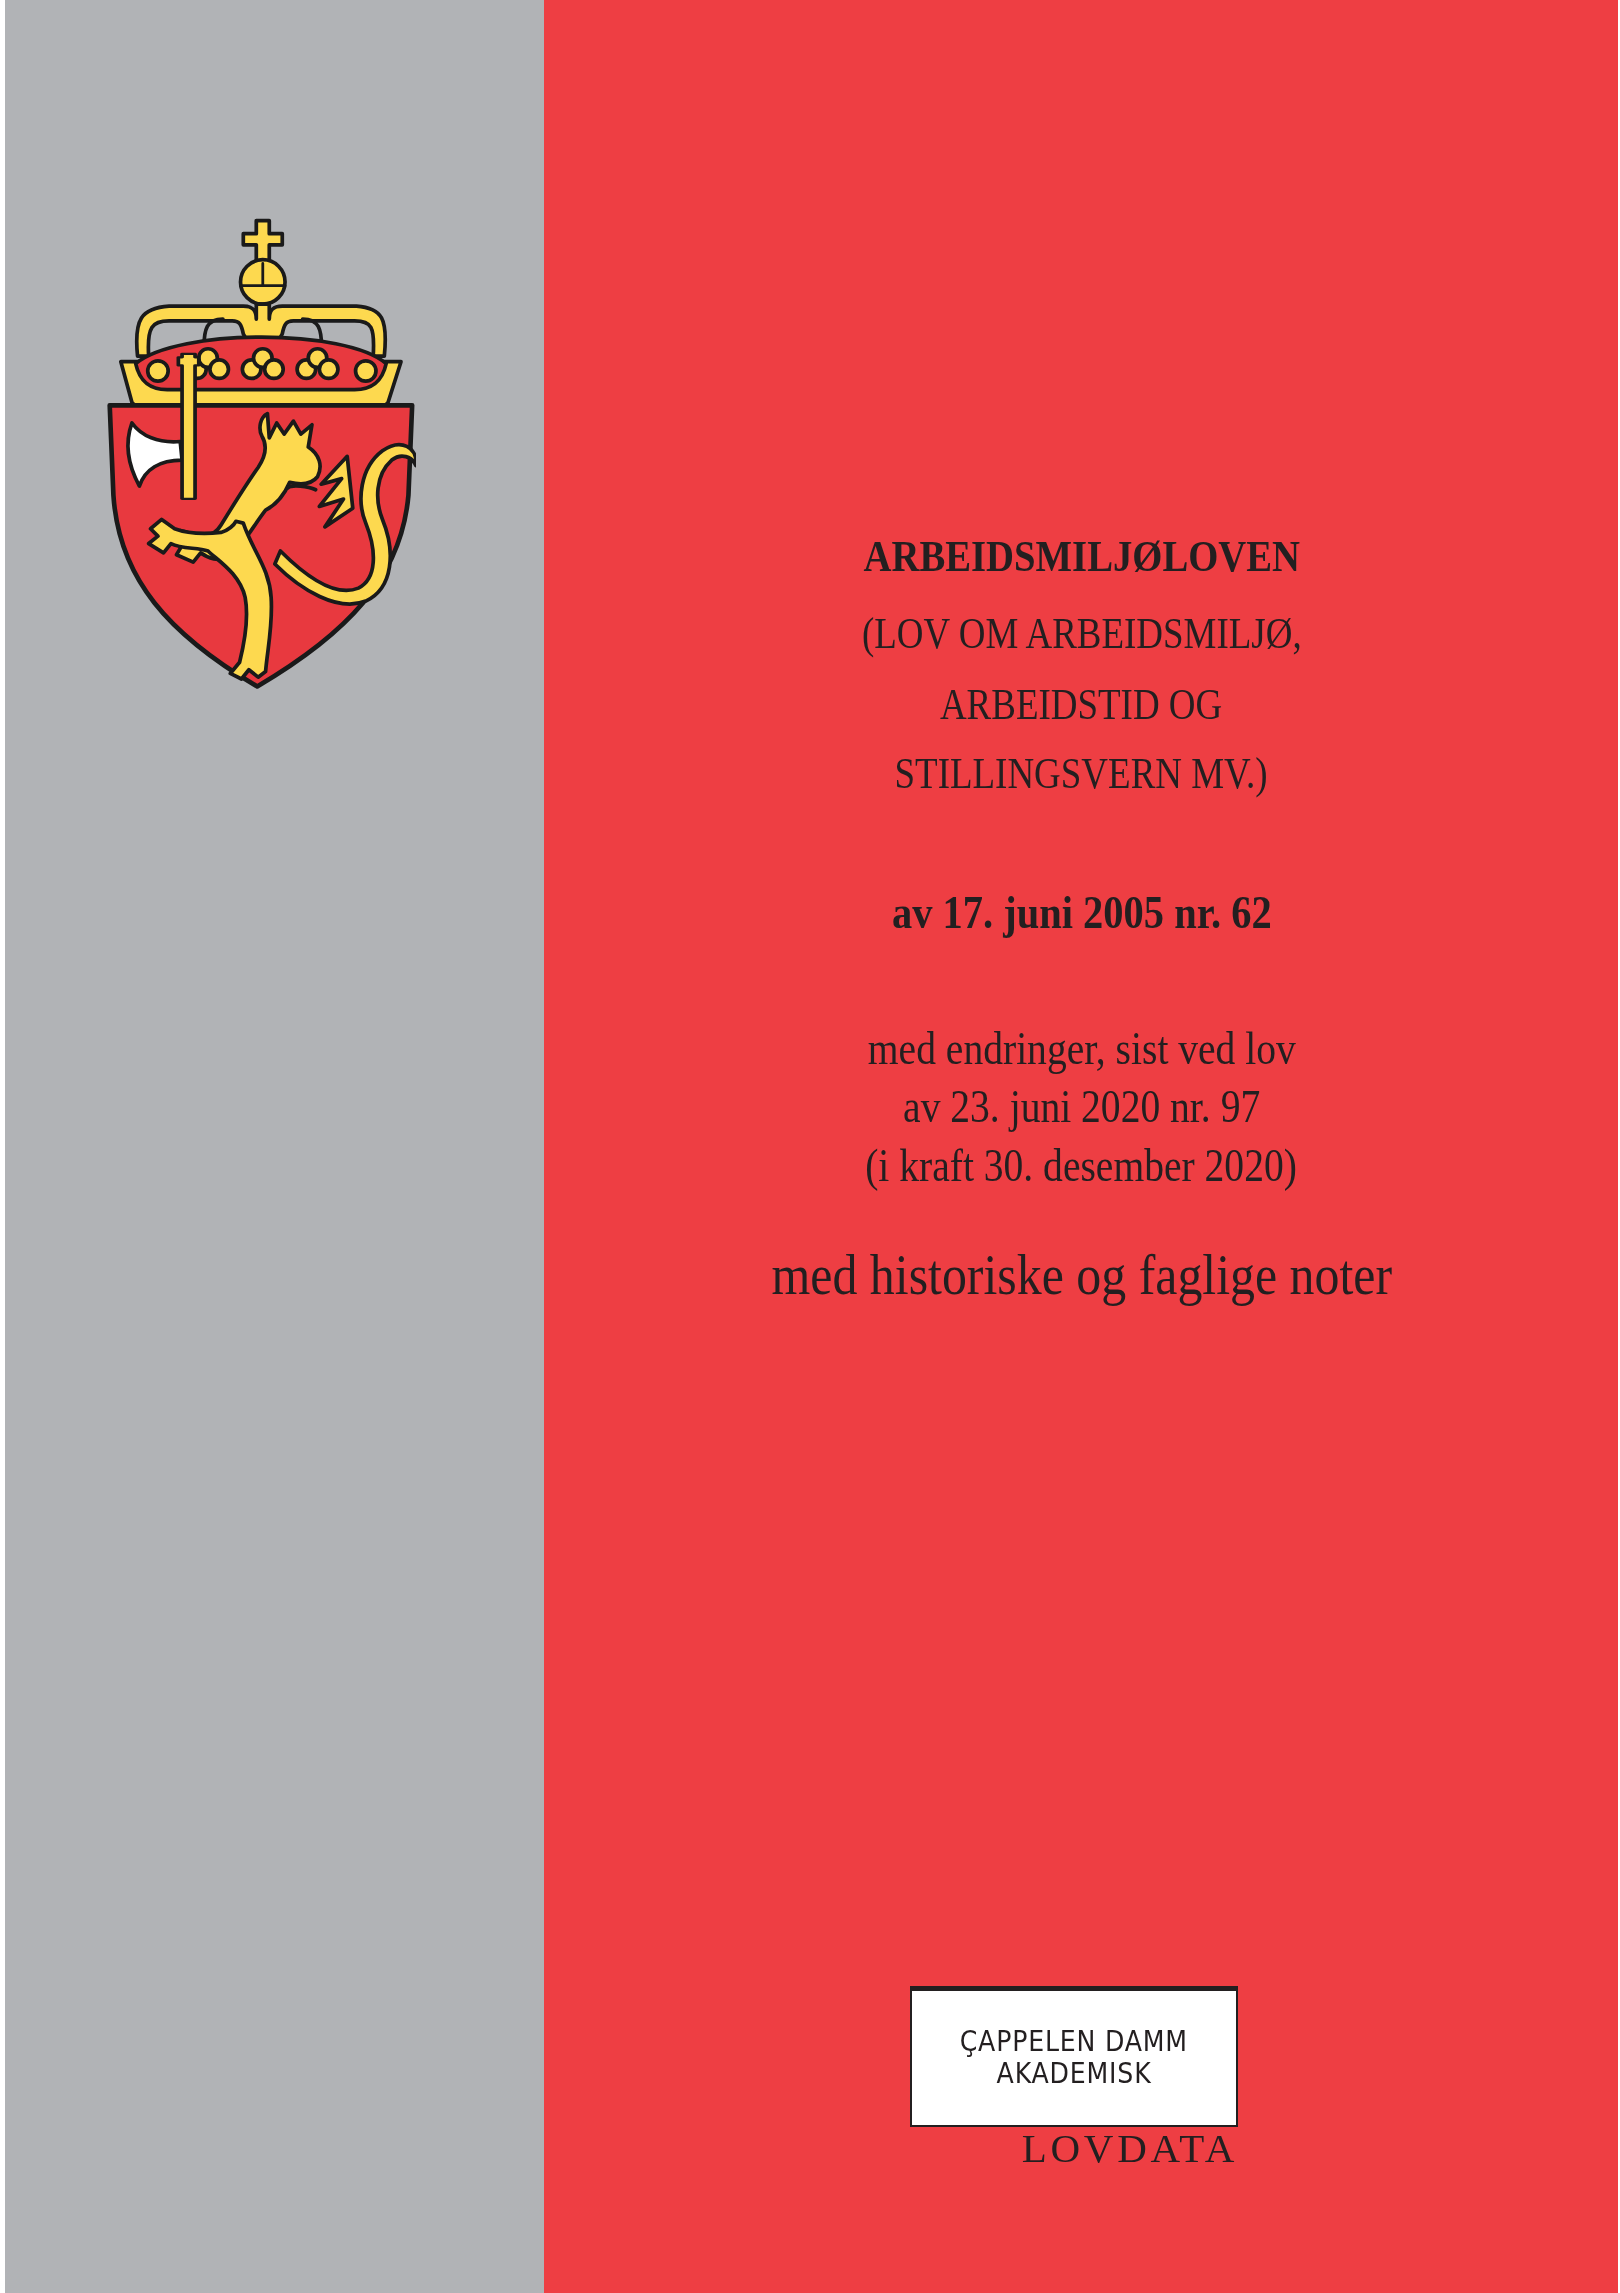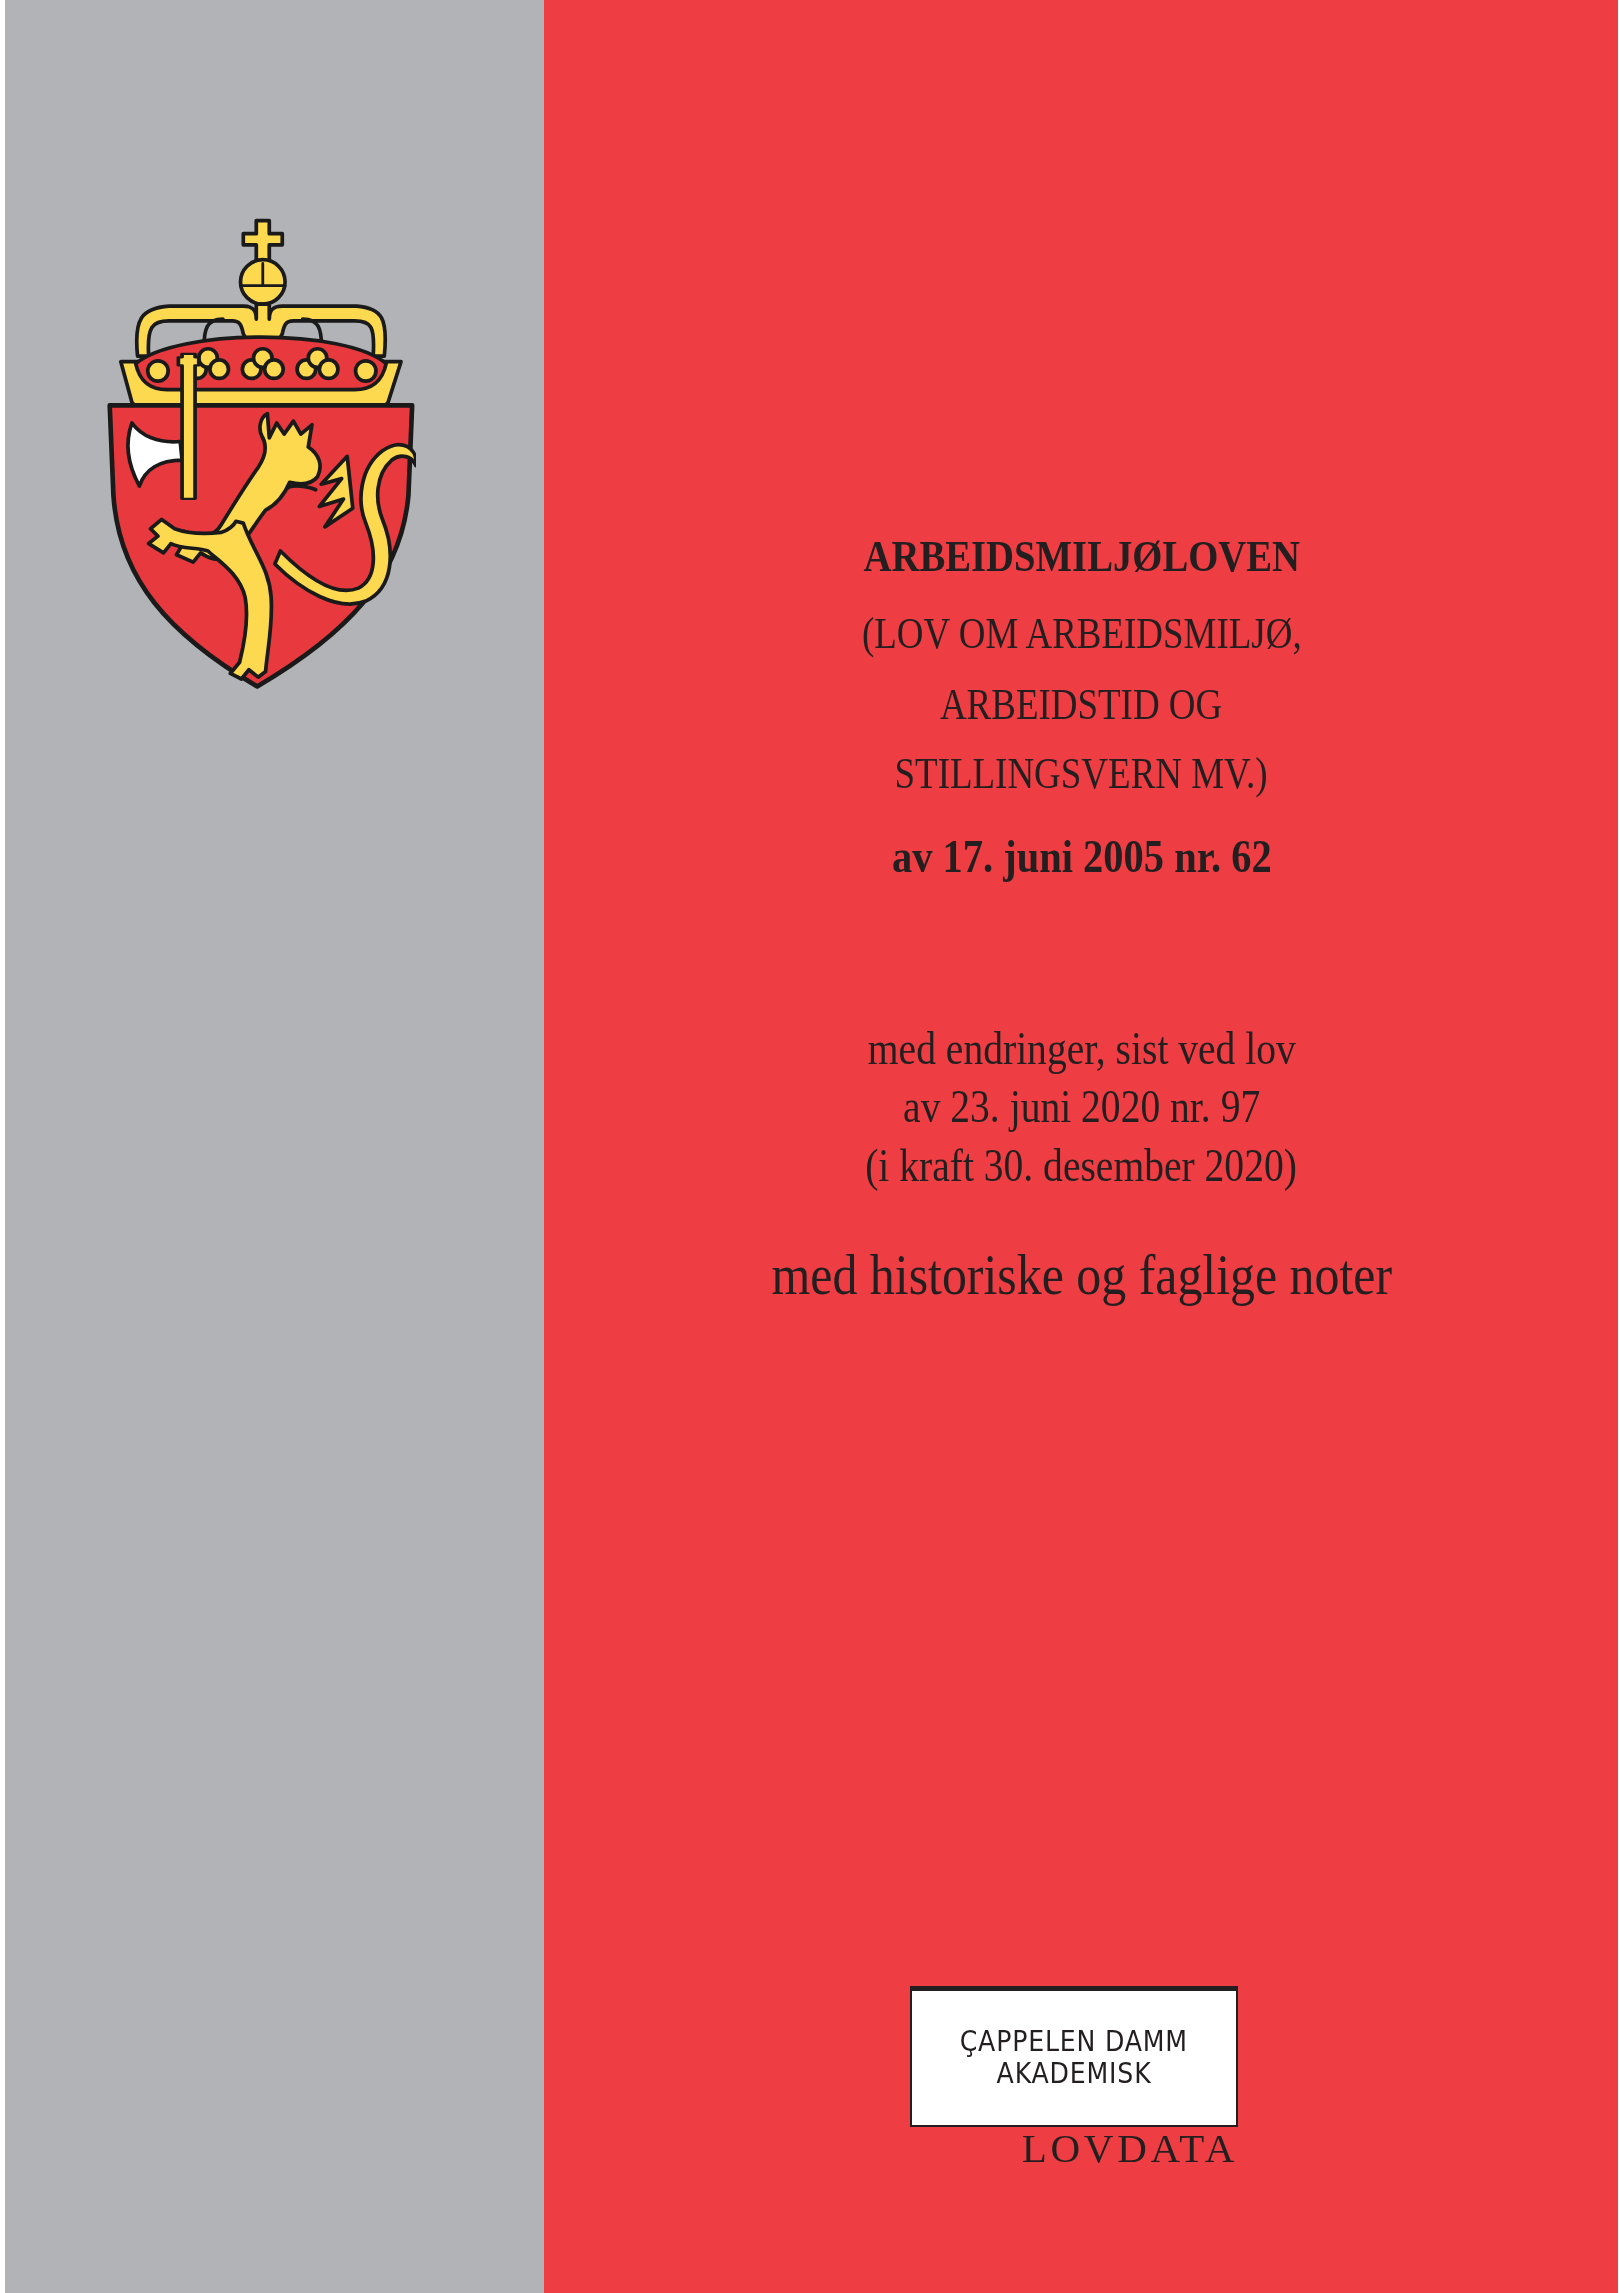--- a/index.html
+++ b/index.html
@@ -28,21 +28,21 @@
   .line span { display: inline-block; transform-origin: center; }
 
   .title-main { top: 534px; font-size: 45px; font-weight: bold; }
   .title-main span { transform: scaleX(0.86); }
   .title-sub { font-size: 44px; }
   .title-sub span { transform: scaleX(0.84); }
   .sub1 { top: 612px; }
   .sub2 { top: 683px; text-decoration: underline; }
   .sub3 { top: 752px; }
 
-  .date-line { top: 834px; font-size: 46px; font-weight: bold; }
+  .date-line { top: 890px; font-size: 46px; font-weight: bold; }
   .date-line span { transform: scaleX(0.88); }
 
   .amend { font-size: 46px; }
   .amend span { transform: scaleX(0.86); }
   .am1 { top: 1026px; }
   .am2 { top: 1084px; }
   .am3 { top: 1143px; }
   .notes { top: 1246px; font-size: 58px; }
   .notes span { transform: scaleX(0.86); }
 

